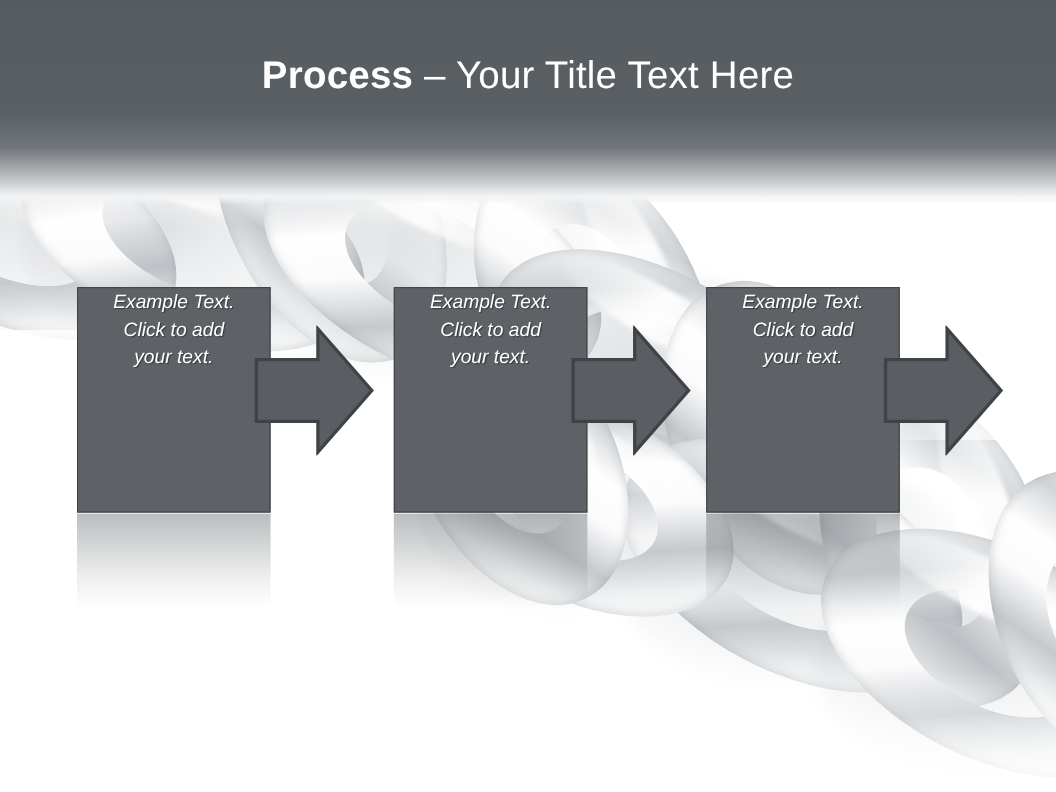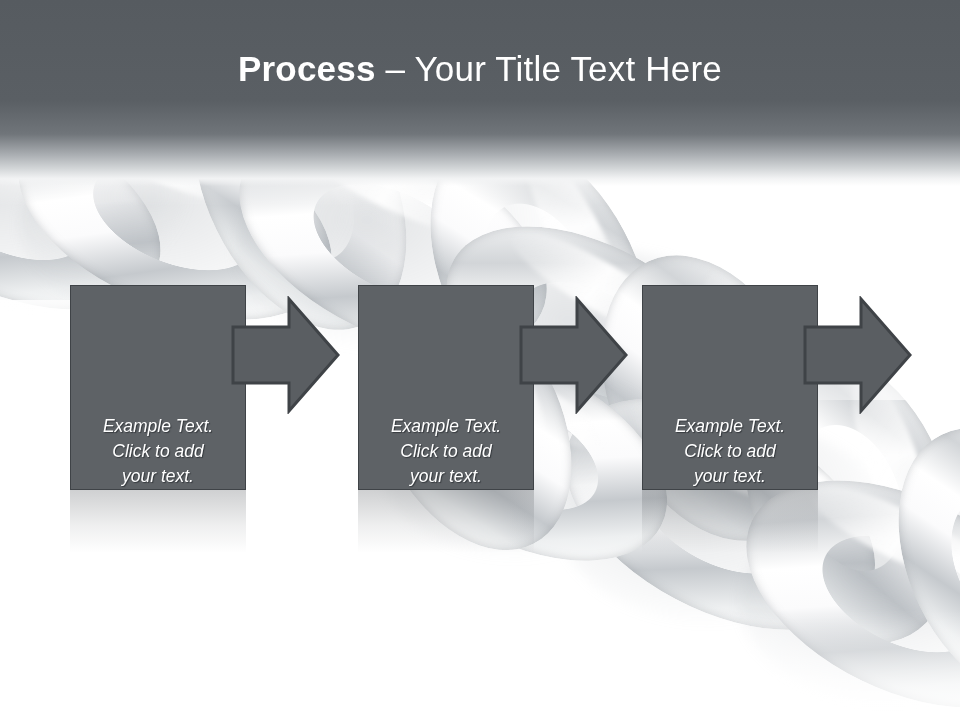--- a/index.html
+++ b/index.html
@@ -156,23 +156,22 @@
   }
   .step-box {
     position: absolute;
     left: 0; top: 0;
     width: 176px;
     height: 205px;
     background: #5e6266;
     border: 1px solid #3f4347;
     box-sizing: border-box;
     display: flex;
-    align-items: flex-end;
+    align-items: flex-start;
     justify-content: center;
-    margin-top: 24px;
   }
   .step-text {
     color: #ffffff;
     font-style: italic;
     font-size: 17.5px;
     line-height: 25px;
     text-align: center;
     width: 150px;
     text-shadow: 1px 1px 1px rgba(40,44,48,0.75);
     white-space: pre-line;

